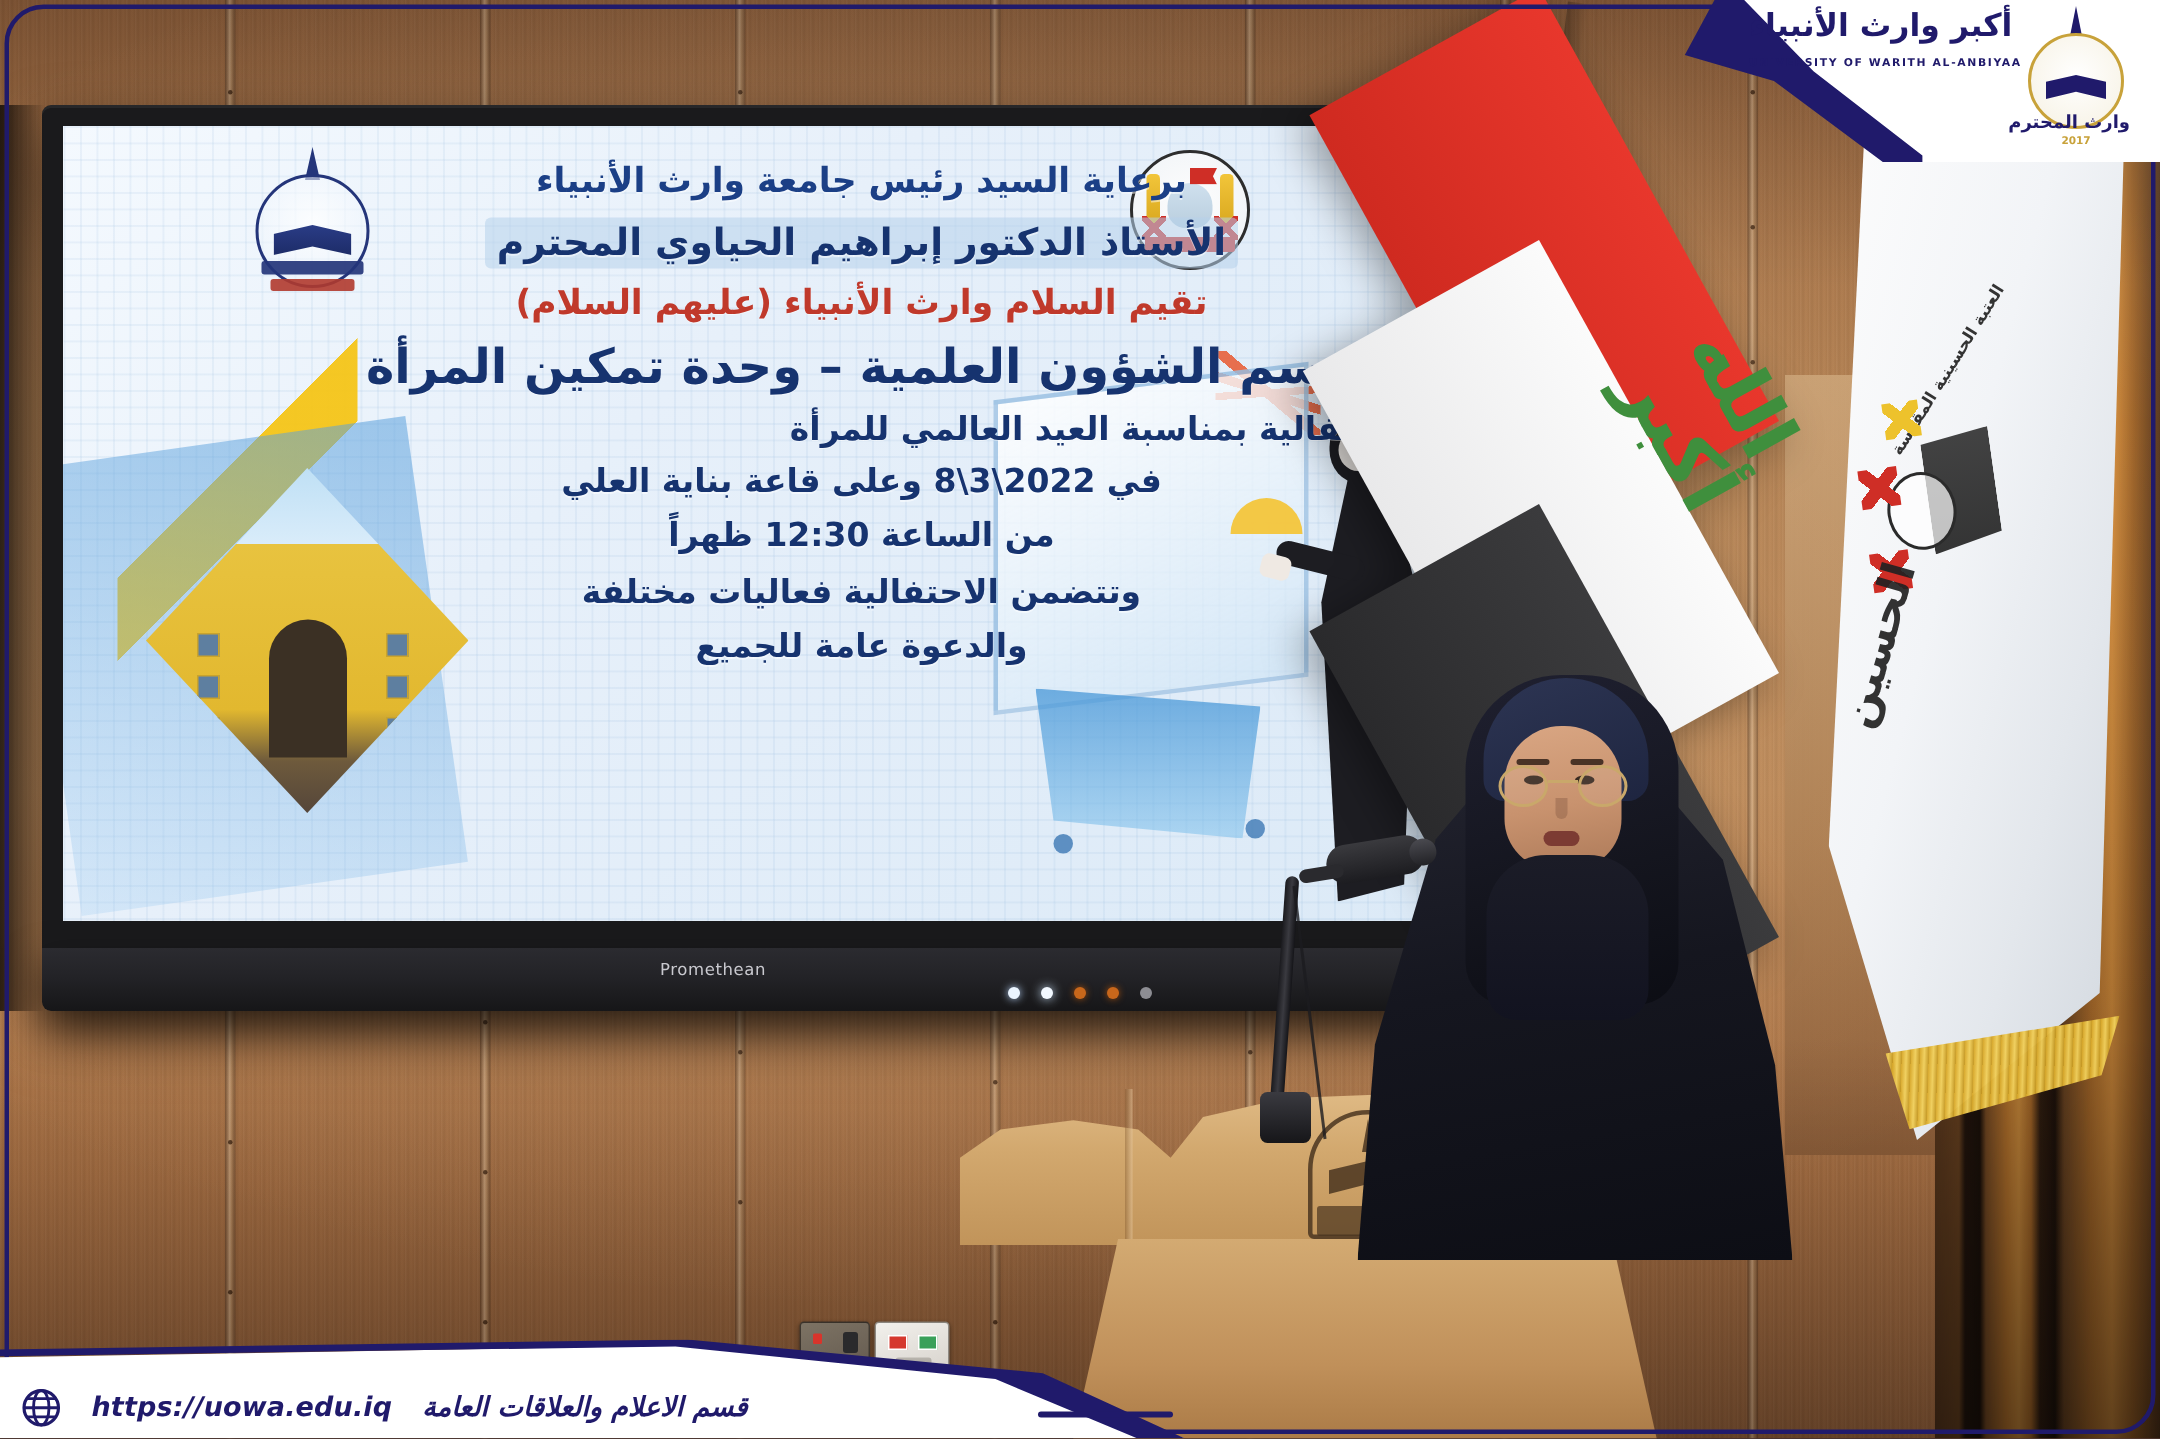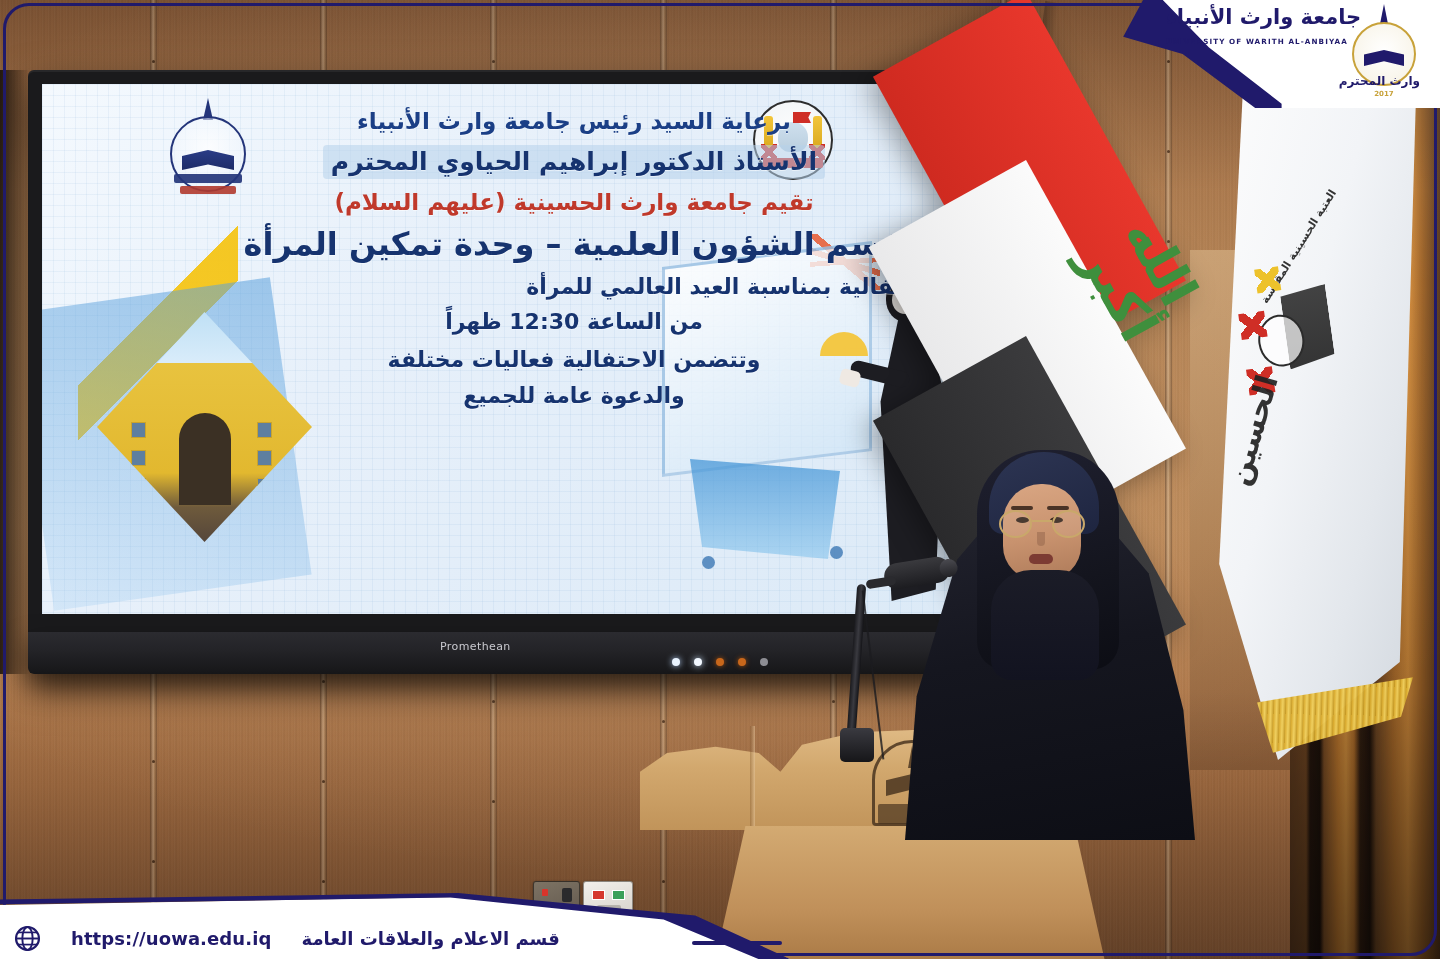--- a/index.html
+++ b/index.html
@@ -853,21 +853,22 @@
   .footer .bgblue {
     position: absolute; inset: 0;
     background: #201a6b;
     clip-path: polygon(0% 10%, 58% 0%, 88% 34%, 100% 100%, 96% 100%, 84% 40%, 57% 7%, 0% 17%);
   }
   .footer-row {
     position: absolute;
     left: 14px; bottom: 7px;
     display: flex;
     align-items: center;
-    gap: 30px;
+    gap: 20px;
+    font-style: italic;
   }
   .globe-icon {
     width: 27px; height: 27px;
     flex: none;
   }
   .footer-url {
     font-size: 18px;
     font-weight: 700;
     color: #201a6b;
     letter-spacing: .1px;
@@ -1018,23 +1019,24 @@
             <span class="face"></span>
             <span class="body"></span>
             <span class="arm"></span>
             <span class="hand"></span>
           </span>
         </div>
 
         <div class="slide-text">
           <div class="sl-line sl-1">برعاية السيد رئيس جامعة وارث الأنبياء</div>
           <div class="sl-line"><span class="sl-2">الأستاذ الدكتور إبراهيم الحياوي المحترم</span></div>
-          <div class="sl-line sl-3">تقيم جامعة وارث الحسينية (عليهم السلام)</div>
+          <div class="sl-line sl-3">تقيم السلام وارث الأنبياء (عليهم السلام)</div>
           <div class="sl-line sl-4">قسم الشؤون العلمية – وحدة تمكين المرأة</div>
           <div class="sl-line sl-5">احتفالية بمناسبة العيد العالمي للمرأة</div>
+          <div class="sl-line sl-6">في 2022\3\8 وعلى قاعة بناية العلي</div>
           <div class="sl-line sl-7">من الساعة 12:30 ظهراً</div>
           <div class="sl-line sl-8">وتتضمن الاحتفالية فعاليات مختلفة</div>
           <div class="sl-line sl-9">والدعوة عامة للجميع</div>
         </div>
       </div>
     </div>
   </div>
 
   <div class="panel-shadow-side"></div>
   <div class="panel-bezel-bottom"></div>
@@ -1107,21 +1109,21 @@
     <span class="mic-arm"></span>
     <span class="mic-goose"></span>
     <span class="mic-cable"></span>
     <span class="mic-base"></span>
   </div>
 
   <div class="header-right">
     <span class="bgwhite"></span>
     <span class="bgblue"></span>
     <span class="wordmark">
-      <span class="ar">جامعة وارث الأنبياء</span>
+      <span class="ar">أكبر وارث الأنبياء</span>
       <span class="en">UNIVERSITY OF WARITH AL-ANBIYAA</span>
     </span>
     <span class="seal-gold">
       <span class="spire"></span>
       <span class="circ"></span>
       <span class="bk"></span>
       <span class="ar">وارث المحترم</span>
       <span class="yr">2017</span>
     </span>
   </div>

